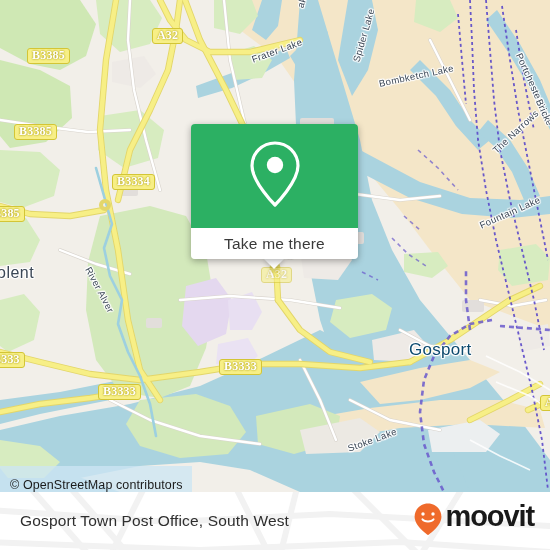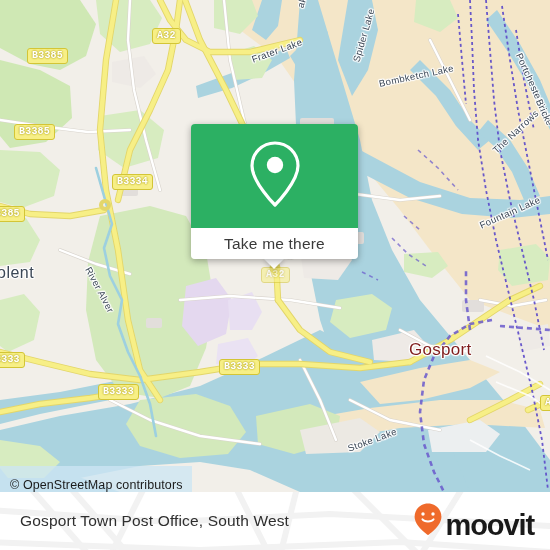--- a/index.html
+++ b/index.html
@@ -20,32 +20,32 @@
 
   
   .maplabel {
     position: absolute; white-space: nowrap;
     color: #333; font-family: "Liberation Sans", sans-serif;
     text-shadow: 1px 0 1px #fff, -1px 0 1px #fff, 0 1px 1px #fff, 0 -1px 1px #fff,
                  1px 1px 1px #fff, -1px -1px 1px #fff, 1px -1px 1px #fff, -1px 1px 1px #fff;
     transform-origin: left center;
   }
   .lbl-water { color: #3b4756; font-size: 9.5px; letter-spacing: .4px; }
-  .lbl-place { color: #7f1d1d; font-size: 17px; letter-spacing: .3px; }
+  .lbl-place { color: #0c4a6e; font-size: 17px; letter-spacing: .3px; }
   .lbl-sea   { color: #3b4756; font-size: 16px; letter-spacing: .5px; }
   .lbl-river { color: #3b4756; font-size: 9.5px; letter-spacing: .4px; }
 
   
   .shield {
     position: absolute; background: #f7ef86;
     border: 1.3px solid #d3c536; border-radius: 3px;
-    color: #fff; font-size: 10px; font-weight: bold;
+    color: #fff; font-size: 12px; font-weight: bold;
     padding: 1px 4px 2px; line-height: 11px; letter-spacing: .2px;
     text-shadow: 0 0 2px #b9ab2a, 0 0 2px #b9ab2a;
-    font-family: Liberation Mono, monospace;
+    font-family: Liberation Serif, serif;
   }
   .shield.dim { opacity: .55; }
 
   
   .attrib {
     position: absolute; left: 0; top: 466px;
     background: rgba(205,230,243,0.78);
     padding: 12px 9px 4px 10px;
     font-size: 12.5px; color: #1b1b1b; letter-spacing: .1px;
     font-family: "Liberation Sans", sans-serif;
@@ -81,21 +81,21 @@
     position: absolute; left: 0; top: 492px; width: 550px; height: 58px;
     background: #ffffff; overflow: hidden;
   }
   .footer-bg { position: absolute; left: 0; top: -6px; width: 550px; height: 70px; opacity: 1; }
   .footer-title {
     position: absolute; left: 20px; top: 50%; transform: translateY(-50%);
     font-size: 15.5px; color: #2e2e2e; letter-spacing: .15px; white-space: nowrap;
   }
   .brand {
     position: absolute; right: 16px; top: 50%; transform: translateY(-50%);
-    display: flex; align-items: flex-end; gap: 3px;
+    display: flex; align-items: flex-start; gap: 3px;
   }
   .brand-word { font-size: 29px; font-weight: bold; color: #191919; letter-spacing: -1.1px; line-height: 29px; }
 </style>
 </head>
 <body>
 
 <div id="app">
 
   <div class="map">
 

